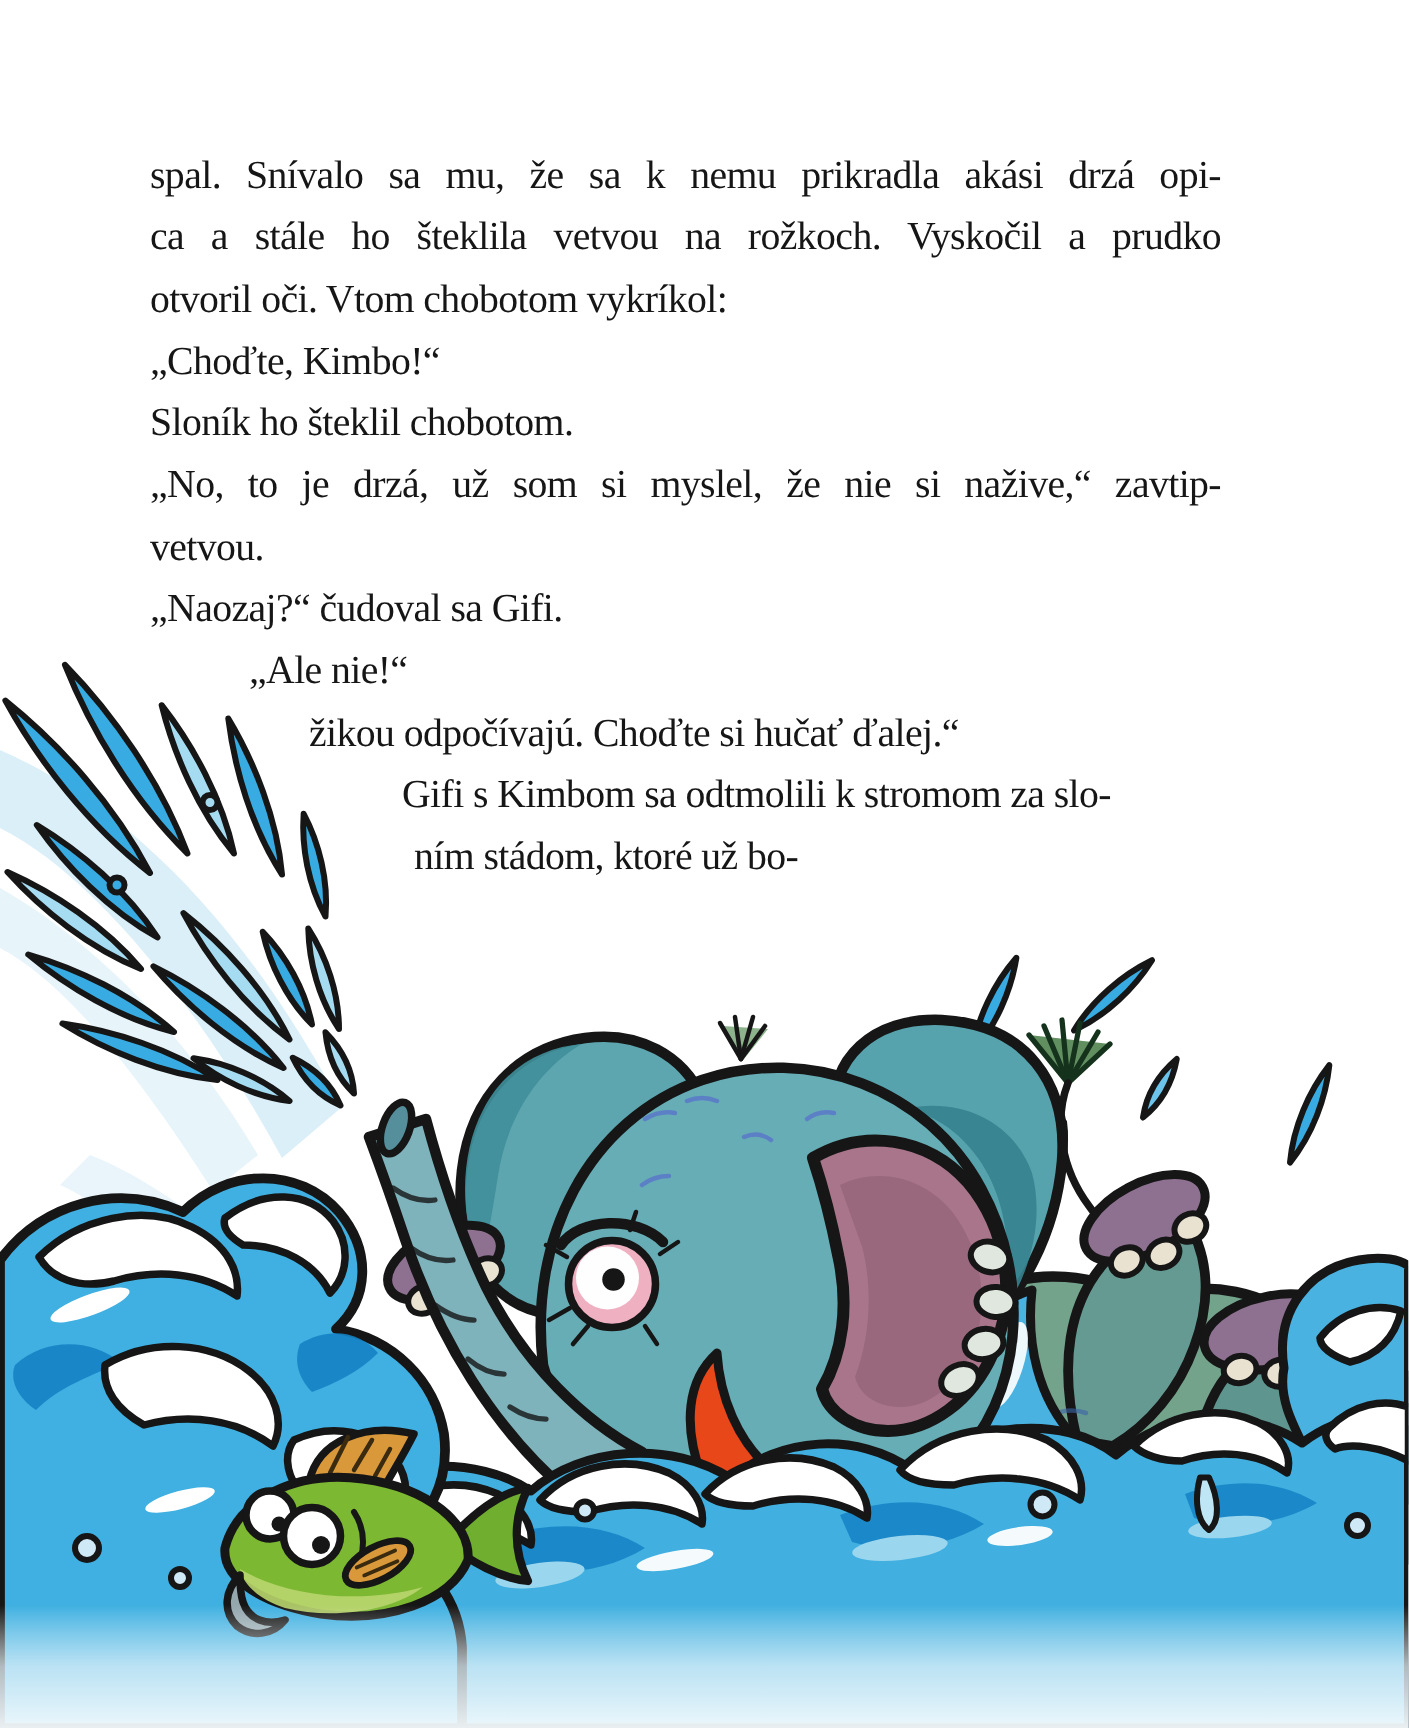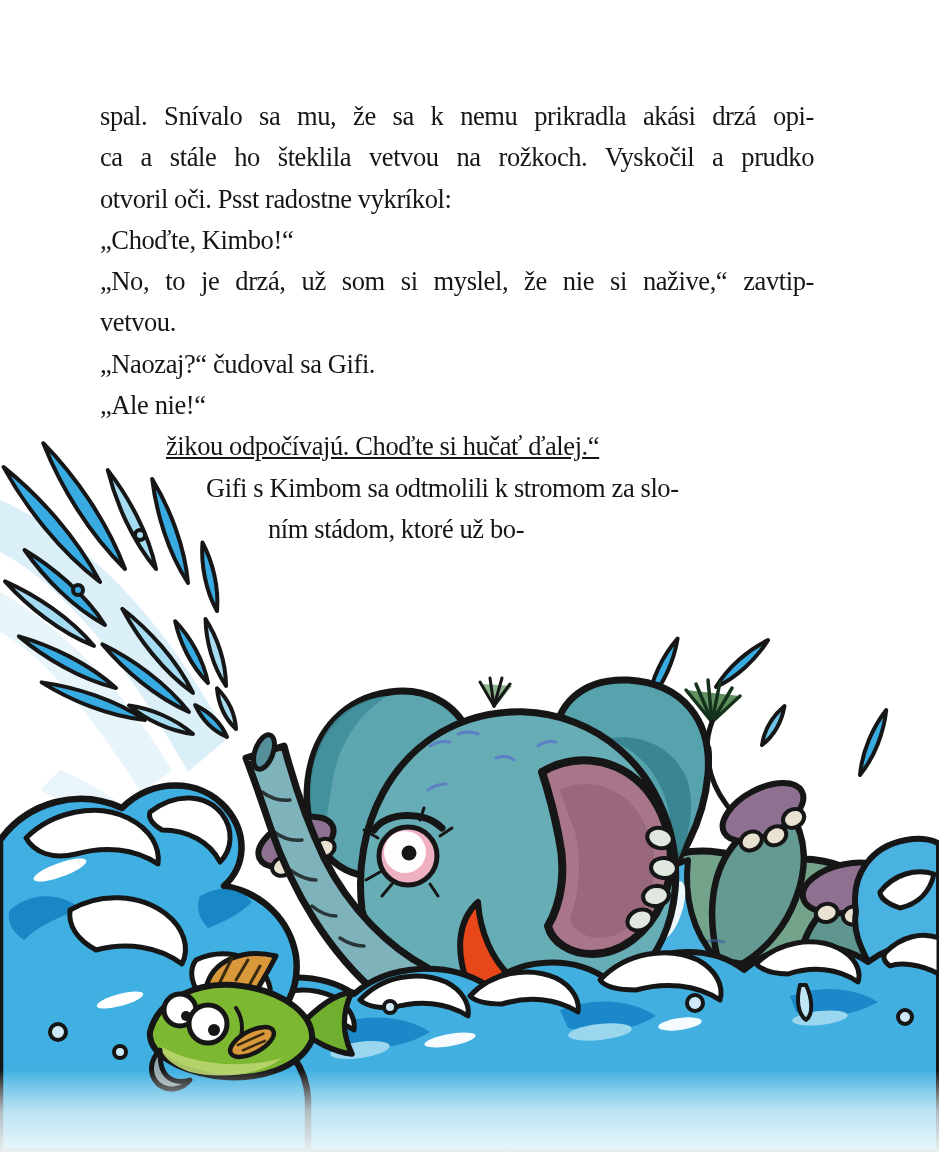--- a/index.html
+++ b/index.html
@@ -10,39 +10,40 @@
   }
   .page{position:absolute;inset:0;}
   
   .story{
     position:absolute;left:100px;top:96px;width:714px;
     font-size:26.5px;line-height:41.3px;letter-spacing:-0.4px;
     color:#161616;
   }
   .line{white-space:nowrap;height:41.3px;}
   .line.fill{white-space:normal;text-align:justify;text-align-last:justify;}
-  .story .line:nth-child(9){padding-left:66px;text-decoration:underline;}
+  .story .line:nth-child(9){padding-left:66px;}
   .story .line:nth-child(10){padding-left:106px;}
   .story .line:nth-child(11){padding-left:168px;}
   .story .line:nth-child(12){padding-left:176px;}
   .story .line:nth-child(13){padding-left:240px;}
   
   .art{position:absolute;left:0;top:440px;width:939px;height:712px;}
   svg *{stroke-linejoin:round;stroke-linecap:round;}
 </style>
 </head>
 <body>
 
 <div class="page">
 
   <div class="story">
     <div class="line fill">spal. Snívalo sa mu, že sa k nemu prikradla akási drzá opi-</div>
     <div class="line fill">ca a stále ho šteklila vetvou na rožkoch. Vyskočil a prudko</div>
-    <div class="line">otvoril oči. Psst radostne vykríkol:</div>
+    <div class="line">otvoril oči. Vtom chobotom vykríkol:</div>
     <div class="line">„Choďte, Kimbo!“</div>
+    <div class="line">Sloník ho šteklil chobotom.</div>
     <div class="line fill">„No, to je drzá, už som si myslel, že nie si nažive,“ zavtip-</div>
     <div class="line">vetvou.</div>
     <div class="line">„Naozaj?“ čudoval sa Gifi.</div>
     <div class="line">„Ale nie!“</div>
     <div class="line">žikou odpočívajú. Choďte si hučať ďalej.“</div>
     <div class="line">Gifi s Kimbom sa odtmolili k stromom za slo-</div>
     <div class="line">ním stádom, ktoré už bo-</div>
   </div>
 
   <svg class="art" viewBox="0 0 939 712" aria-hidden="true">

